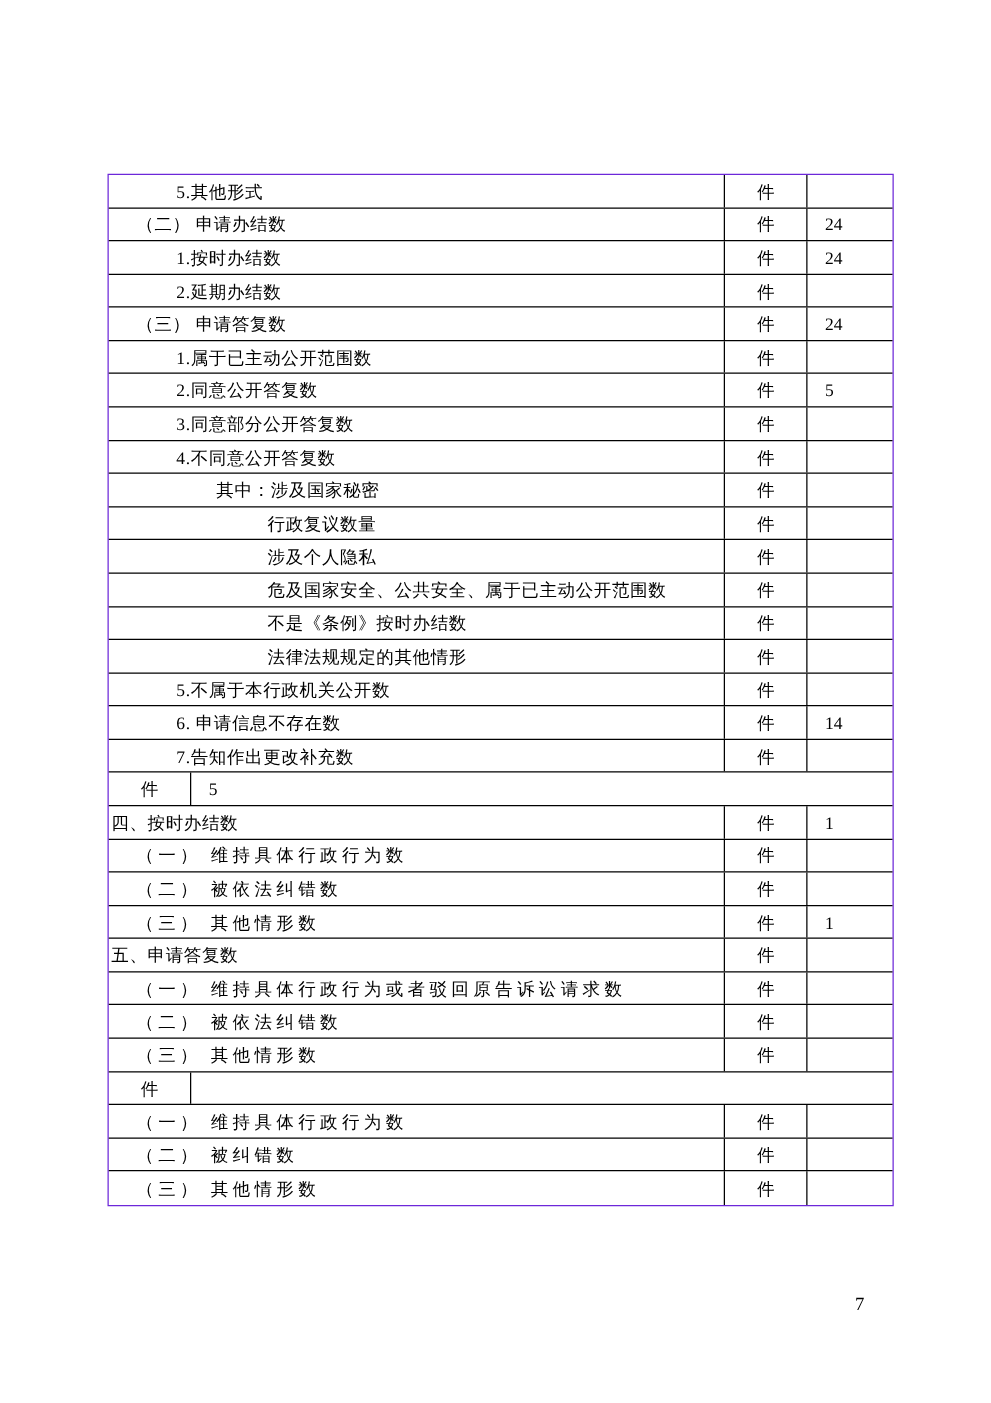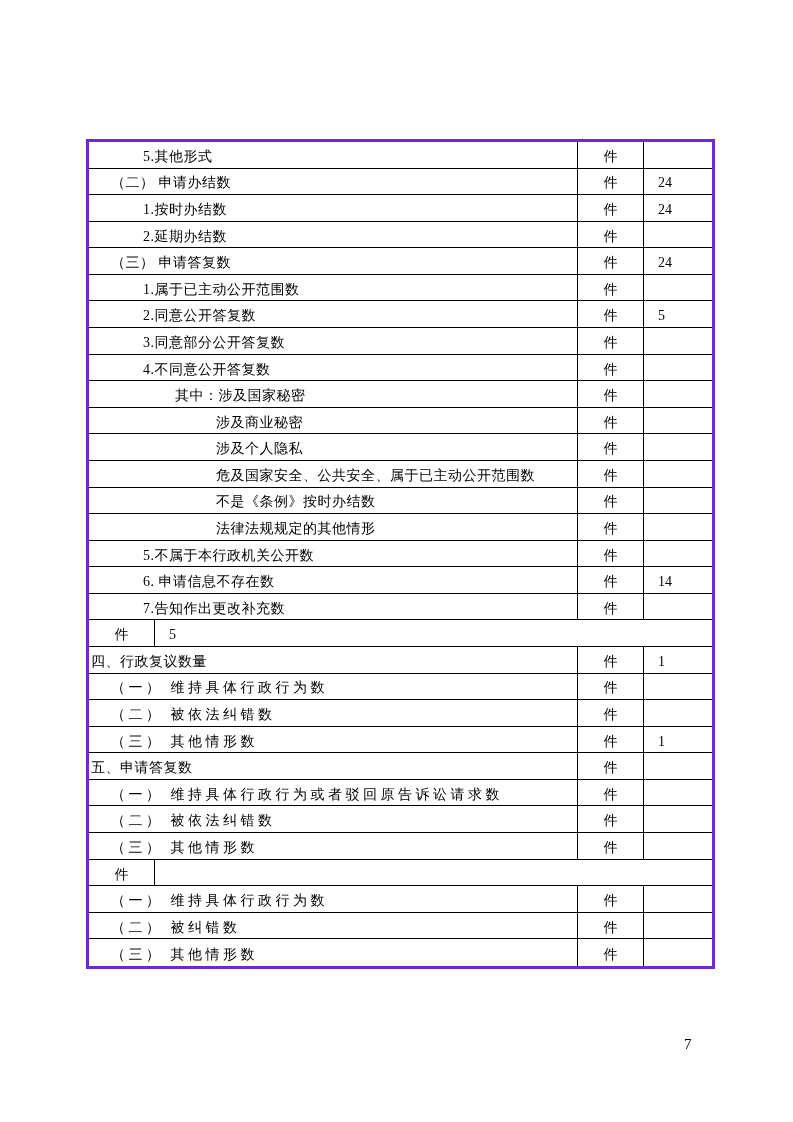--- a/index.html
+++ b/index.html
@@ -15,21 +15,21 @@
     font-family: "Liberation Serif", "DejaVu Serif", serif;
     color: #000000;
     overflow: hidden;
   }
   .report-table {
     position: absolute;
     left: 86px;
     top: 139px;
     width: 629px;
     box-sizing: border-box;
-    border: 3px solid #6d28d9;
+    border: 1px solid #6d28d9;
     display: flex;
     flex-direction: column;
     background: #ffffff;
     justify-content: center;
   }
   .trow {
     display: flex;
     flex-direction: row;
     height: 26.58px;
     box-sizing: border-box;
@@ -140,21 +140,21 @@
     <div class="cell value"></div>
   </div>
 
   <div class="trow">
     <div class="cell label indent-3">其中：涉及国家秘密</div>
     <div class="cell unit">件</div>
     <div class="cell value"></div>
   </div>
 
   <div class="trow">
-    <div class="cell label indent-4">涉及商业秘密</div>
+    <div class="cell label indent-4">行政复议数量</div>
     <div class="cell unit">件</div>
     <div class="cell value"></div>
   </div>
 
   <div class="trow">
     <div class="cell label indent-4">涉及个人隐私</div>
     <div class="cell unit">件</div>
     <div class="cell value"></div>
   </div>
 
@@ -193,21 +193,21 @@
     <div class="cell unit">件</div>
     <div class="cell value"></div>
   </div>
 
   <div class="trow">
     <div class="cell unit">件</div>
     <div class="cell value">5</div>
   </div>
 
   <div class="trow">
-    <div class="cell label indent-0">四、行政复议数量</div>
+    <div class="cell label indent-0">四、按时办结数</div>
     <div class="cell unit">件</div>
     <div class="cell value">1</div>
   </div>
 
   <div class="trow">
     <div class="cell label indent-1 spaced">（一） 维持具体行政行为数</div>
     <div class="cell unit">件</div>
     <div class="cell value"></div>
   </div>
 

